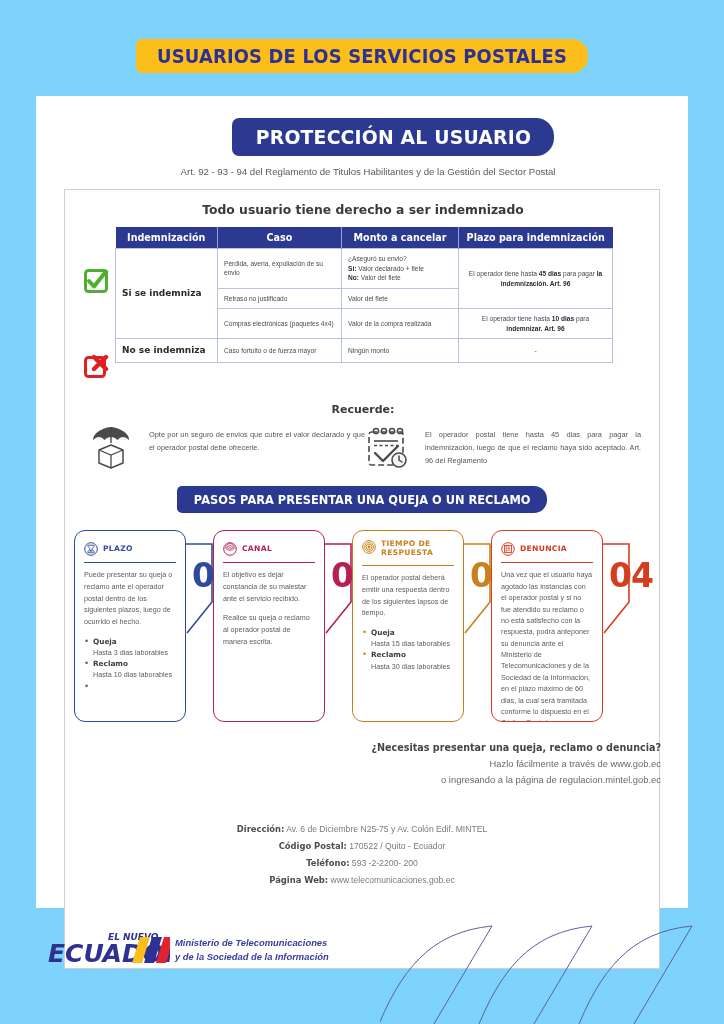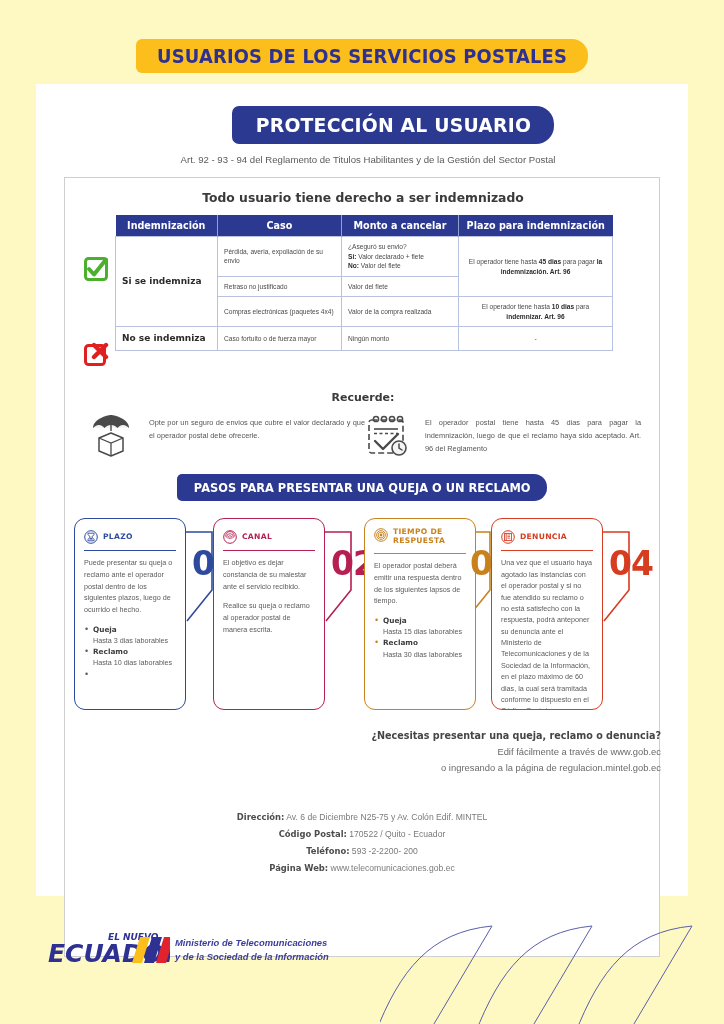--- a/index.html
+++ b/index.html
@@ -2,40 +2,40 @@
 <html><head>
 <meta charset="utf-8">
 <style>
   * { box-sizing: border-box; margin: 0; padding: 0; }
   html, body {
     width: 724px; height: 1024px;
     background: #f0f0ee;
     font-family: "Liberation Sans", sans-serif;
     overflow: hidden;
   }
-  .page { position: relative; width: 724px; height: 1024px; background: #fef9c3; }
+  .page { position: relative; width: 724px; height: 1024px; background: #7dd3fc; }
 
   
   .banner {
     position: absolute; left: 136px; top: 39px;
     width: 452px; height: 34px;
     background: #fbbe1b;
     border-radius: 6px 16px 16px 6px;
     display: flex; align-items: center; justify-content: center;
   }
   .banner-text {
     color: #2e3192; font-size: 19px; font-weight: bold;
     letter-spacing: 0.2px; white-space: nowrap;
     font-family: "DejaVu Sans", sans-serif;
     transform: scaleX(0.94);
   }
 
   
   .card {
-    position: absolute; left: 36px; top: 84px;
+    position: absolute; left: 36px; top: 96px;
     width: 652px; height: 812px; background: #ffffff;
   }
 
   .title-pill {
     position: absolute; left: 196px; top: 22px;
     width: 322px; height: 38px;
     background: #2b3990;
     border-radius: 7px 18px 18px 7px;
     display: flex; align-items: center; justify-content: center;
   }
@@ -335,21 +335,21 @@
             <span class="step-name" style="color:#b51f52">CANAL</span>
           </div>
           <div class="step-rule" style="background:#b51f52"></div>
           <div class="step-body">
             <p>El objetivo es dejar constancia de su malestar ante el servicio recibido.</p>
             <p>Realice su queja o reclamo al operador postal de manera escrita.</p>
           </div>
         </div>
         <div class="num" style="left:266px; color:#b51f52;">02</div>
 
-        <div class="step" style="left:287px; border-color:#c9811d;margin-left:12px;">
+        <div class="step" style="left:287px; border-color:#c9811d;">
           <div class="step-hd" style="align-items:flex-start">
             <svg class="step-ico" viewBox="0 0 14 14" style="margin-top:1px">
               <circle cx="7" cy="7" r="6.3" fill="none" stroke="#c9811d" stroke-width="1"></circle>
               <circle cx="7" cy="7" r="4.4" fill="none" stroke="#c9811d" stroke-width="0.9"></circle>
               <circle cx="7" cy="7" r="2.9" fill="none" stroke="#c9811d" stroke-width="0.9"></circle>
               <circle cx="7" cy="7" r="1.4" fill="#c9811d"></circle>
             </svg>
             <span class="step-name" style="color:#c9811d">TIEMPO DE RESPUESTA</span>
           </div>
           <div class="step-rule" style="background:#c9811d; margin-top:6px;"></div>
@@ -384,21 +384,21 @@
           <div class="step-rule" style="background:#d63c20"></div>
           <div class="step-body">
             <p style="line-height:1.58">Una vez que el usuario haya agotado las instancias con el operador postal y si no fue atendido su reclamo o no está satisfecho con la respuesta, podrá anteponer su denuncia ante el Ministerio de Telecomunicaciones y de la Sociedad de la Información, en el plazo máximo de 60 dias,  la cual será tramitada conforme lo dispuesto en el Código Orgánico Administrativo (COA).</p>
           </div>
         </div>
         <div class="num" style="left:544px; color:#d63c20;">04</div>
       </div>
 
       <div class="cta">
         <div class="cta-1">¿Necesitas presentar una queja, reclamo o denuncia?</div>
-        <div class="cta-2">Edif fácilmente a través de www.gob.ec</div>
+        <div class="cta-2">Hazlo fácilmente a través de www.gob.ec</div>
         <div class="cta-3">o ingresando a la página de regulacion.mintel.gob.ec</div>
       </div>
     </div>
 
     <div class="contact">
       <div><b>Dirección:</b><span> Av. 6 de Diciembre N25-75 y Av. Colón Edif. MINTEL</span></div>
       <div><b>Código Postal:</b><span> 170522 / Quito - Ecuador</span></div>
       <div><b>Teléfono:</b><span> 593 -2-2200- 200</span></div>
       <div><b>Página Web:</b><span> www.telecomunicaciones.gob.ec</span></div>
     </div>

